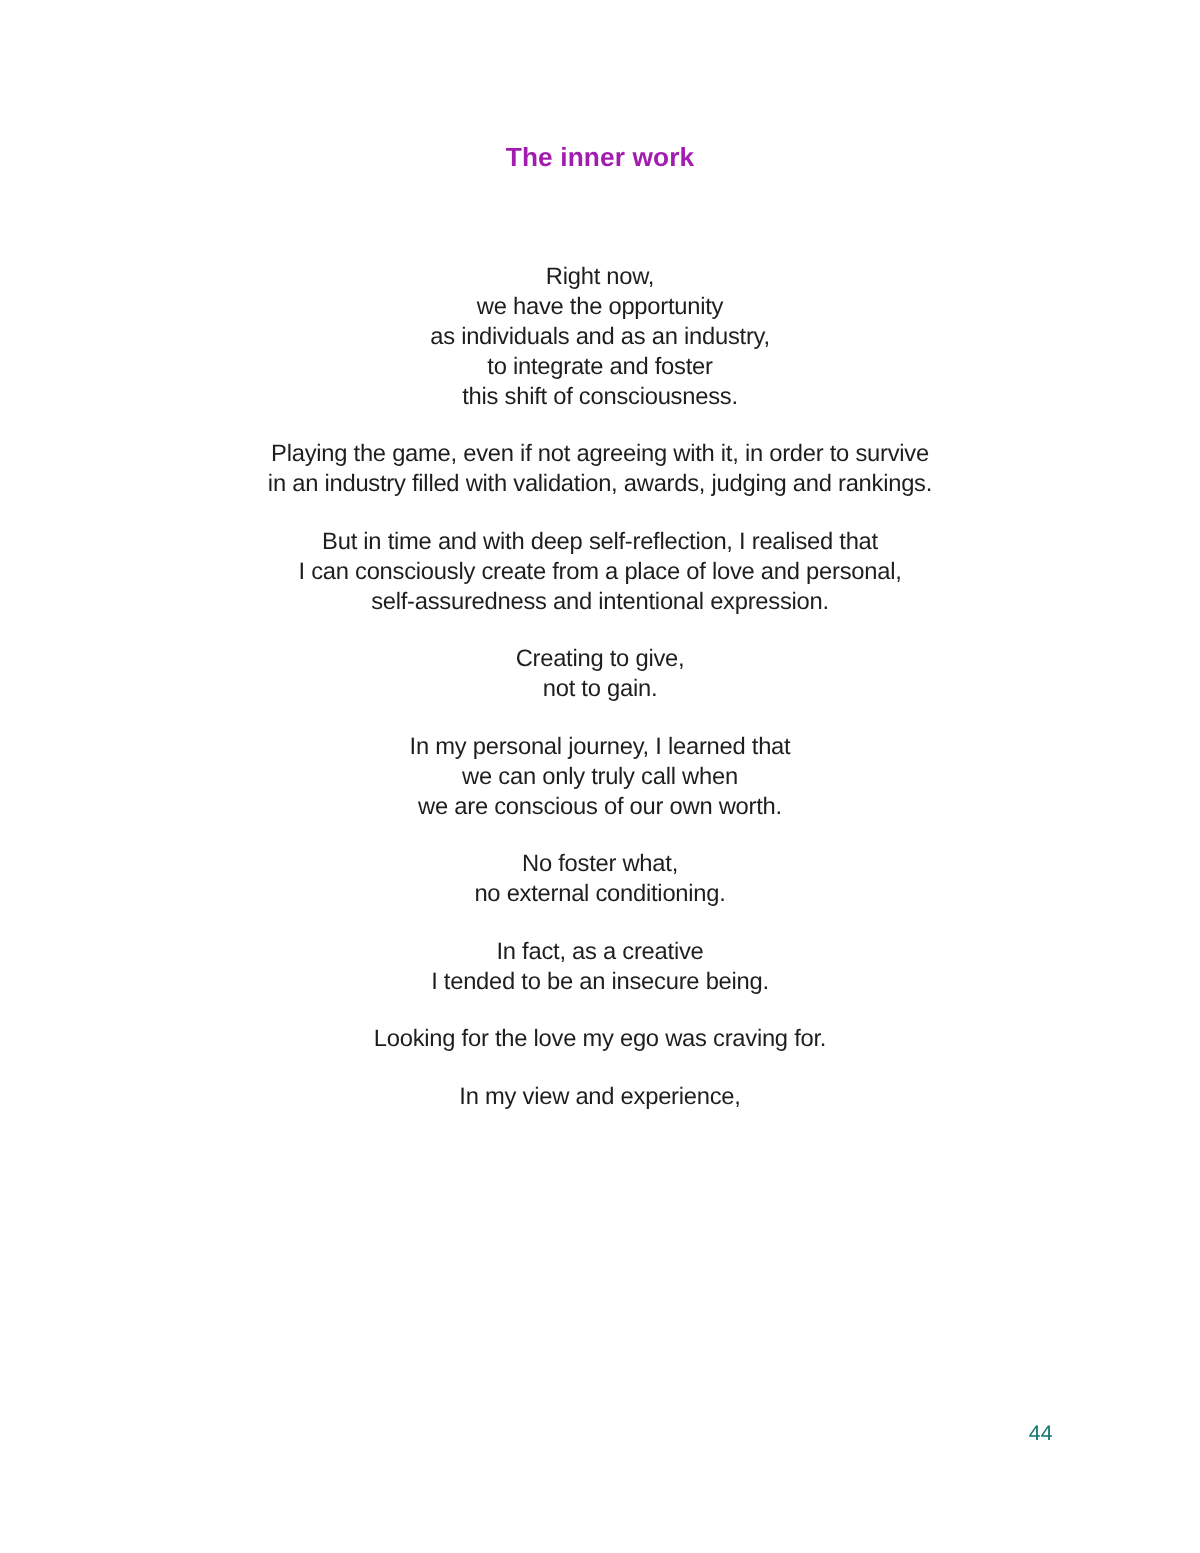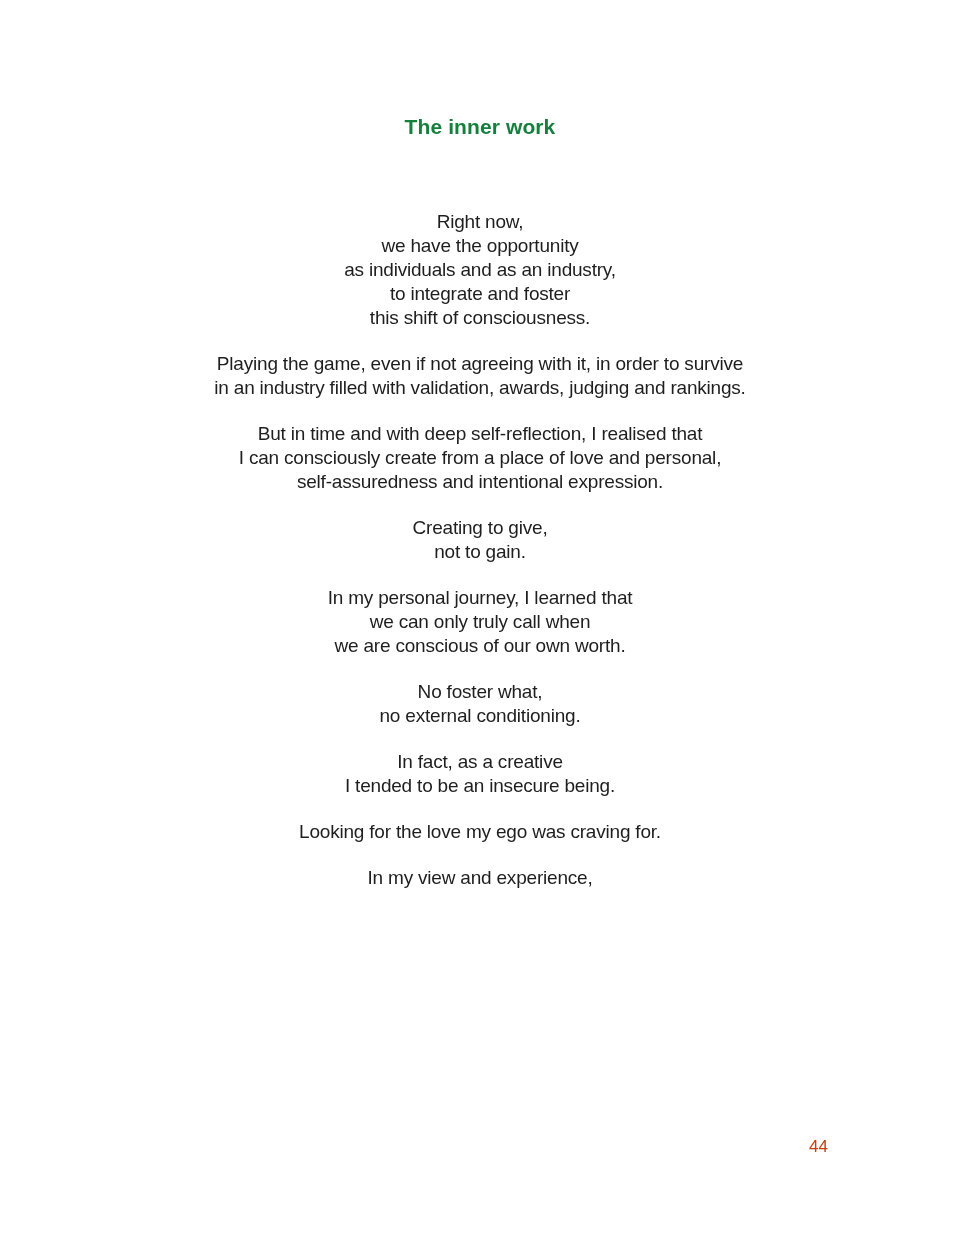--- a/index.html
+++ b/index.html
@@ -17,45 +17,45 @@
     color: #1e1e1e;
   }
   .title {
     margin: 0;
     padding-top: 113px;
     font-size: 21px;
     line-height: 28px;
     font-weight: 700;
     text-align: center;
     letter-spacing: 0.1px;
-    color: #15803d;
+    color: #a21caf;
   }
   .poem {
     margin-top: 69px;
   }
   .stanza {
     margin: 0 0 22px 0;
     font-size: 19px;
     line-height: 24px;
     letter-spacing: -0.2px;
     text-align: center;
     font-weight: 400;
   }
   .line {
     display: block;
     white-space: nowrap;
   }
   .page-number {
     position: absolute;
     top: 1138px;
-    right: 132px;
+    right: 118px;
     font-size: 17px;
     line-height: 17px;
     text-align: right;
-    color: #c2410c;
+    color: #0f766e;
   }
 </style>
 </head>
 <body>
 
 <div class="page">
 
   <h1 class="title">The inner work</h1>
 
   <div class="poem">

